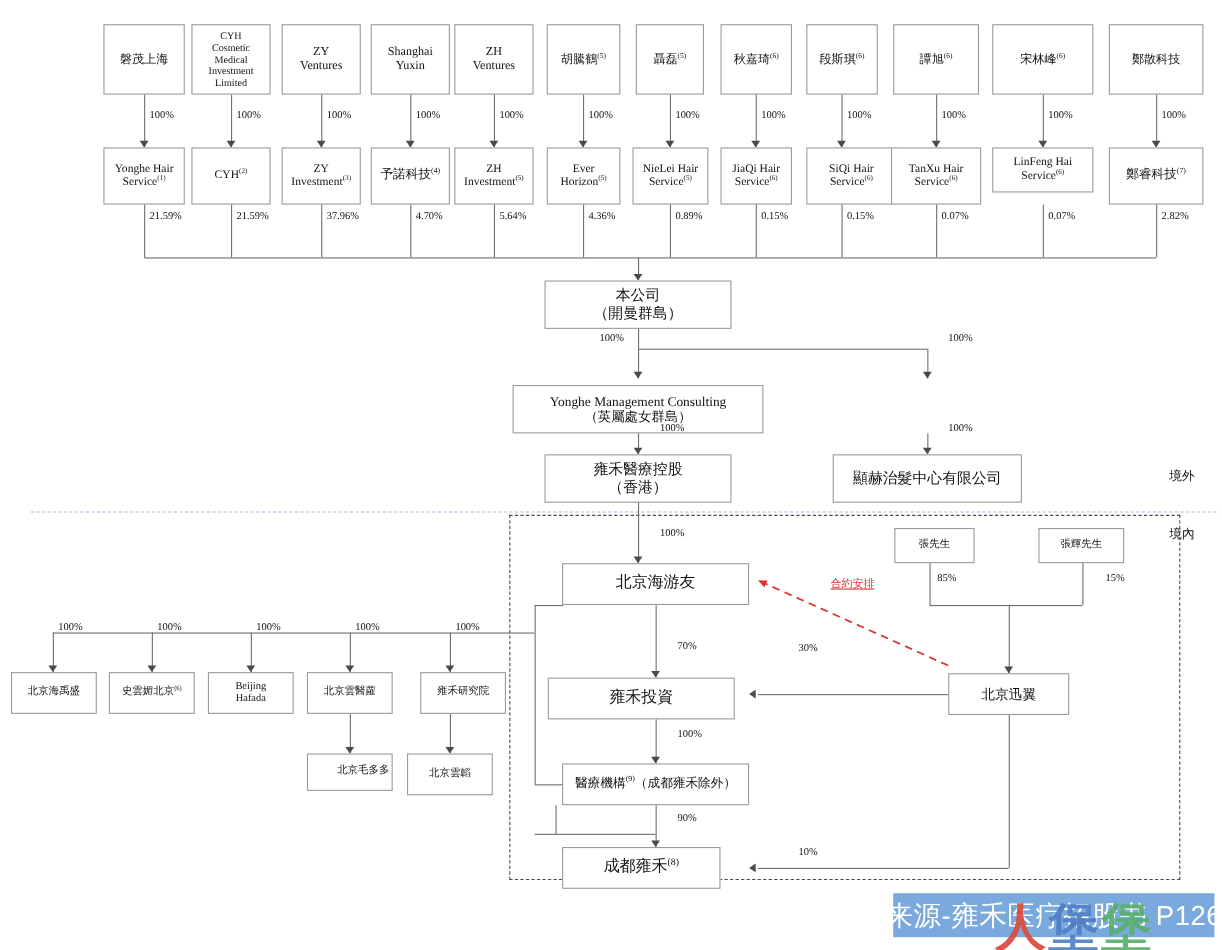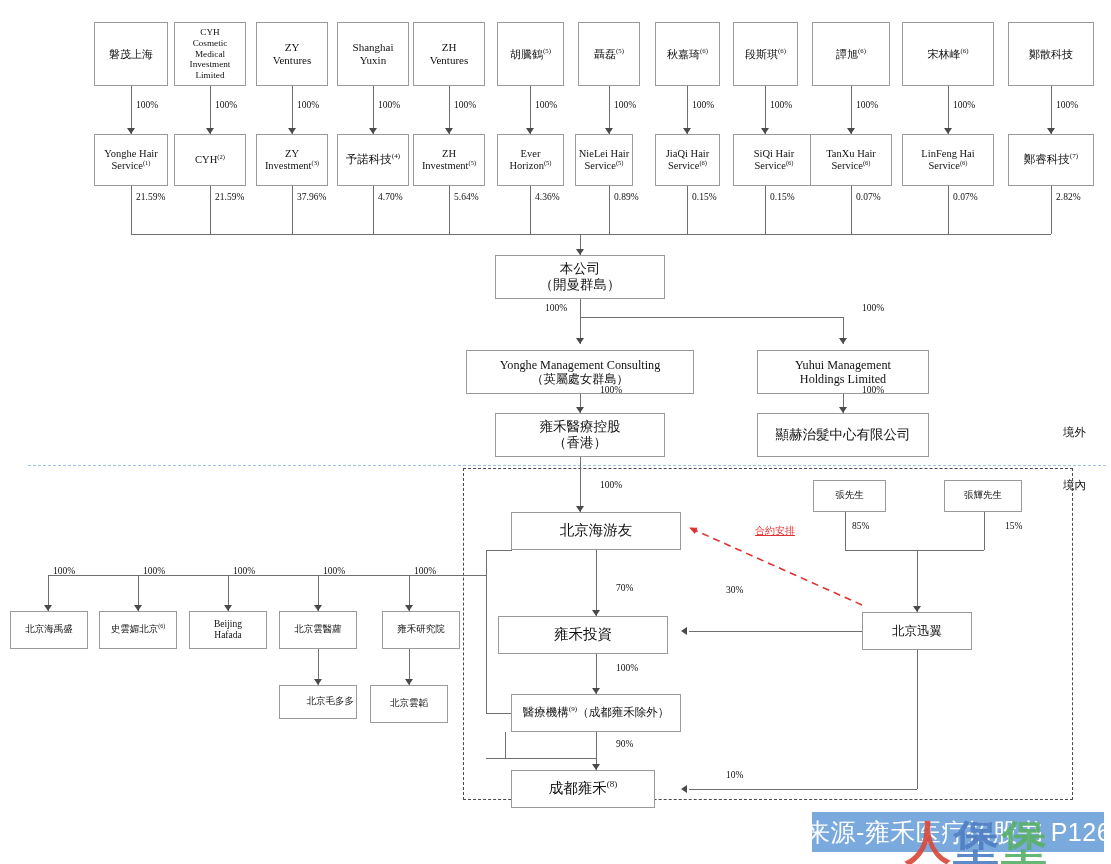--- a/index.html
+++ b/index.html
@@ -268,21 +268,21 @@
       <span>ZH</span><br>
       <span>Investment</span><sup>(5)</sup>
     </span>
   </div>
   <div class="box tier2" style="left:497px; top:134px; width:67px; height:52px;">
     <span class="lbl">
       <span>Ever</span><br>
       <span>Horizon</span><sup>(5)</sup>
     </span>
   </div>
-  <div class="box tier2" style="left:575px; top:134px; width:58px; height:52px;">
+  <div class="box tier2" style="left:575px; top:134px; width:69px; height:52px;">
     <span class="lbl">
       <span>NieLei Hair</span><br>
       <span>Service</span><sup>(5)</sup>
     </span>
   </div>
   <div class="box tier2" style="left:655px; top:134px; width:65px; height:52px;">
     <span class="lbl">
       <span>JiaQi Hair</span><br>
       <span>Service</span><sup>(6)</sup>
     </span>
@@ -292,21 +292,21 @@
       <span>SiQi Hair</span><br>
       <span>Service</span><sup>(6)</sup>
     </span>
   </div>
   <div class="box tier2" style="left:810px; top:134px; width:82px; height:52px;">
     <span class="lbl">
       <span>TanXu Hair</span><br>
       <span>Service</span><sup>(6)</sup>
     </span>
   </div>
-  <div class="box tier2" style="left:902px; top:134px; width:92px; height:52px;">
+  <div class="box tier2" style="left:902px; top:134px; width:92px; height:41px;">
     <span class="lbl">
       <span>LinFeng Hai</span><br>
       <span>Service</span><sup>(6)</sup>
     </span>
   </div>
   <div class="box tier2 cn" style="left:1008px; top:134px; width:86px; height:52px;">
     <span class="lbl"><span>鄭睿科技</span><sup>(7)</sup></span>
   </div>
 
   <div class="ln vl" style="left:131px; top:186px; height:48px;"></div>
@@ -353,26 +353,20 @@
   <div class="arw" style="left:839px; top:338px;"></div>
   <div class="pct" style="left:545px; top:303px;">100%</div>
   <div class="pct" style="left:862px; top:303px;">100%</div>
 
   <div class="box mid en" style="left:466px; top:350px; width:228px; height:44px;">
     <span class="lbl">
       <span>Yonghe Management Consulting</span><br>
       <span>（英屬處女群島）</span>
     </span>
   </div>
-  <div class="box mid en" style="left:757px; top:350px; width:172px; height:44px;">
-    <span class="lbl">
-      <span>Yuhui Management</span><br>
-      <span>Holdings Limited</span>
-    </span>
-  </div>
 
   <div class="ln vl" style="left:580px; top:394px; height:19px;"></div>
   <div class="arw" style="left:576px; top:407px;"></div>
   <div class="pct" style="left:600px; top:385px;">100%</div>
   <div class="ln vl" style="left:843px; top:394px; height:19px;"></div>
   <div class="arw" style="left:839px; top:407px;"></div>
   <div class="pct" style="left:862px; top:385px;">100%</div>
 
   <div class="box mid" style="left:495px; top:413px; width:170px; height:44px;">
     <span class="lbl">

